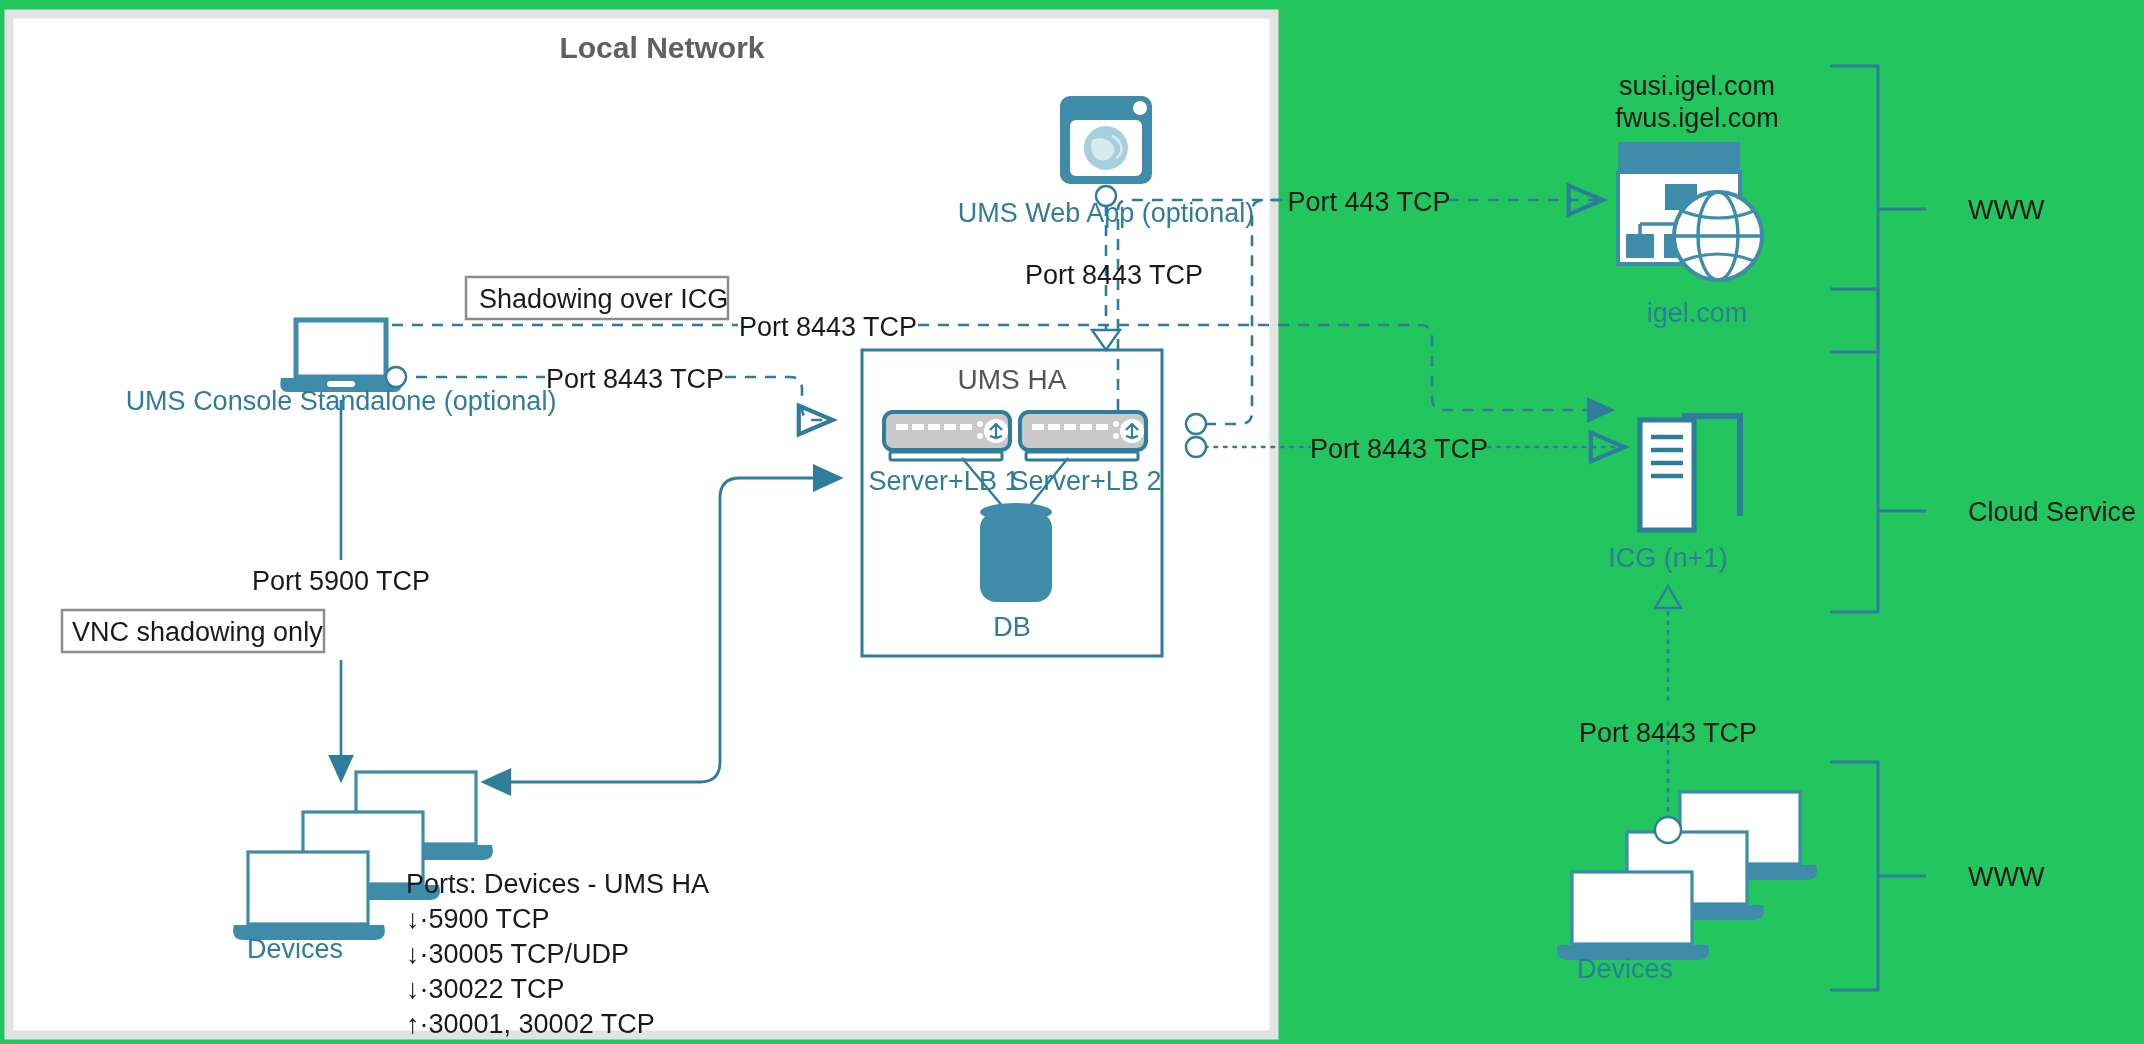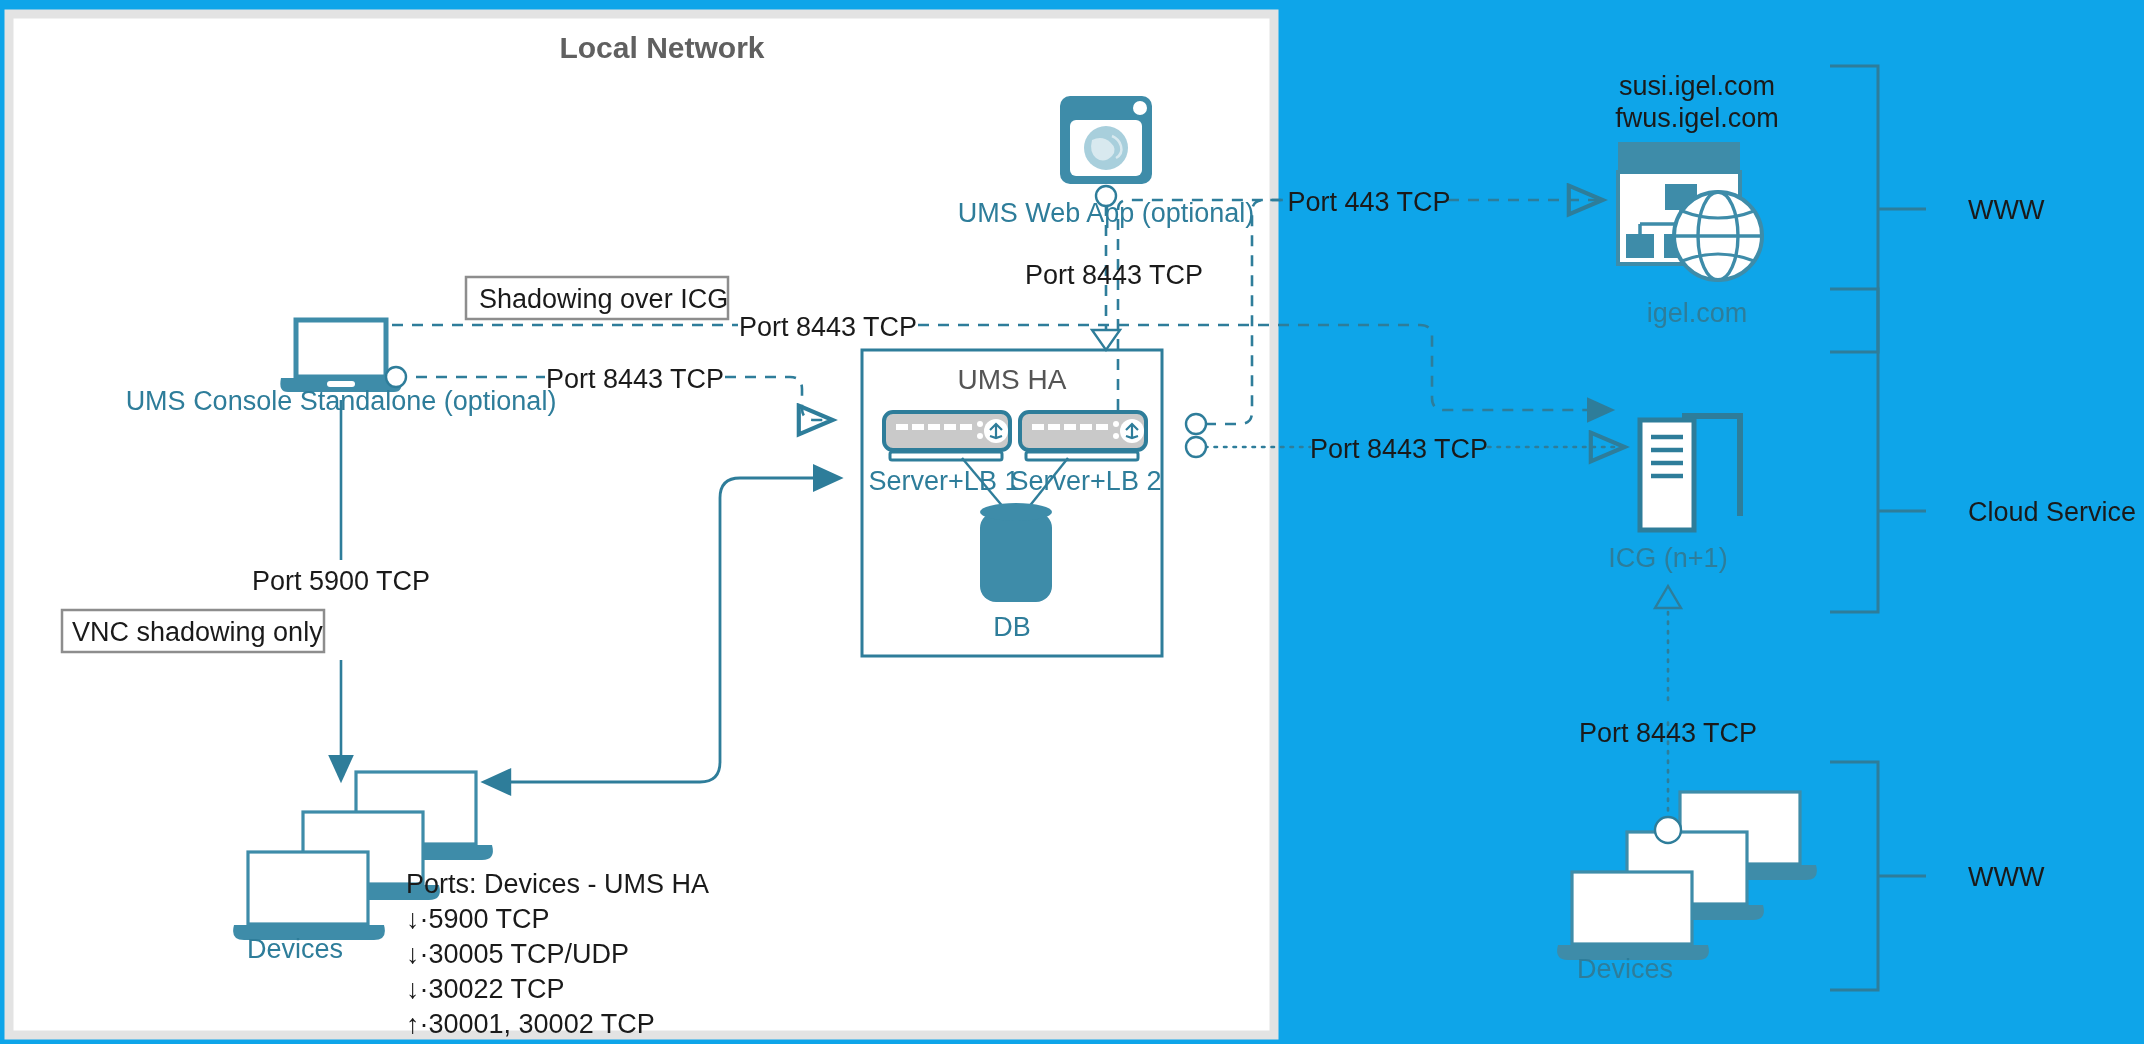--- a/index.html
+++ b/index.html
@@ -7,21 +7,21 @@
     padding: 0;
     background: #ffffff;
   }
   body {
     font-family: "Liberation Sans", sans-serif;
   }
   #stage {
     position: relative;
     width: 2144px;
     height: 1044px;
-    background: #0ea5e9;
+    background: #22c55e;
     overflow: hidden;
   }
   #diagram-svg {
     position: absolute;
     left: 0;
     top: 0;
     width: 2144px;
     height: 1044px;
   }
   .txt {

